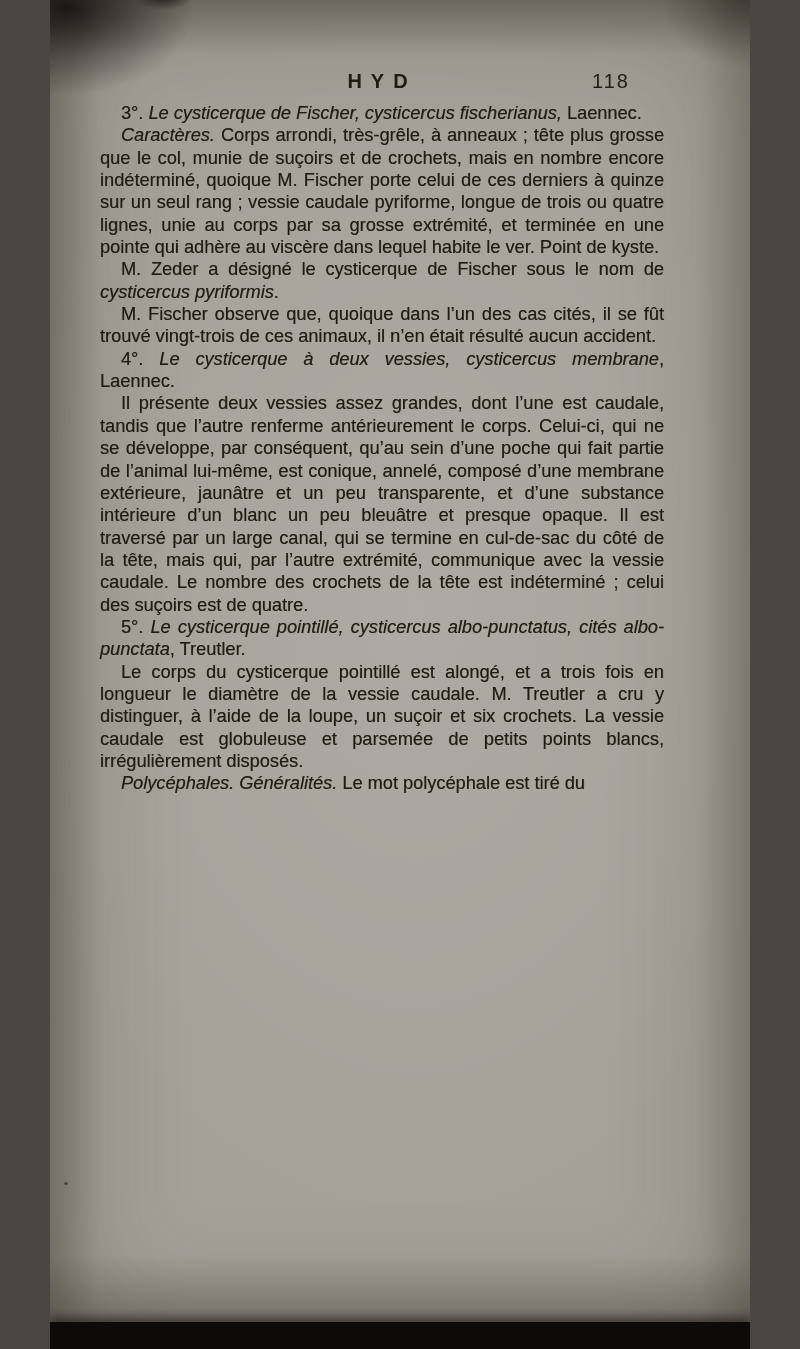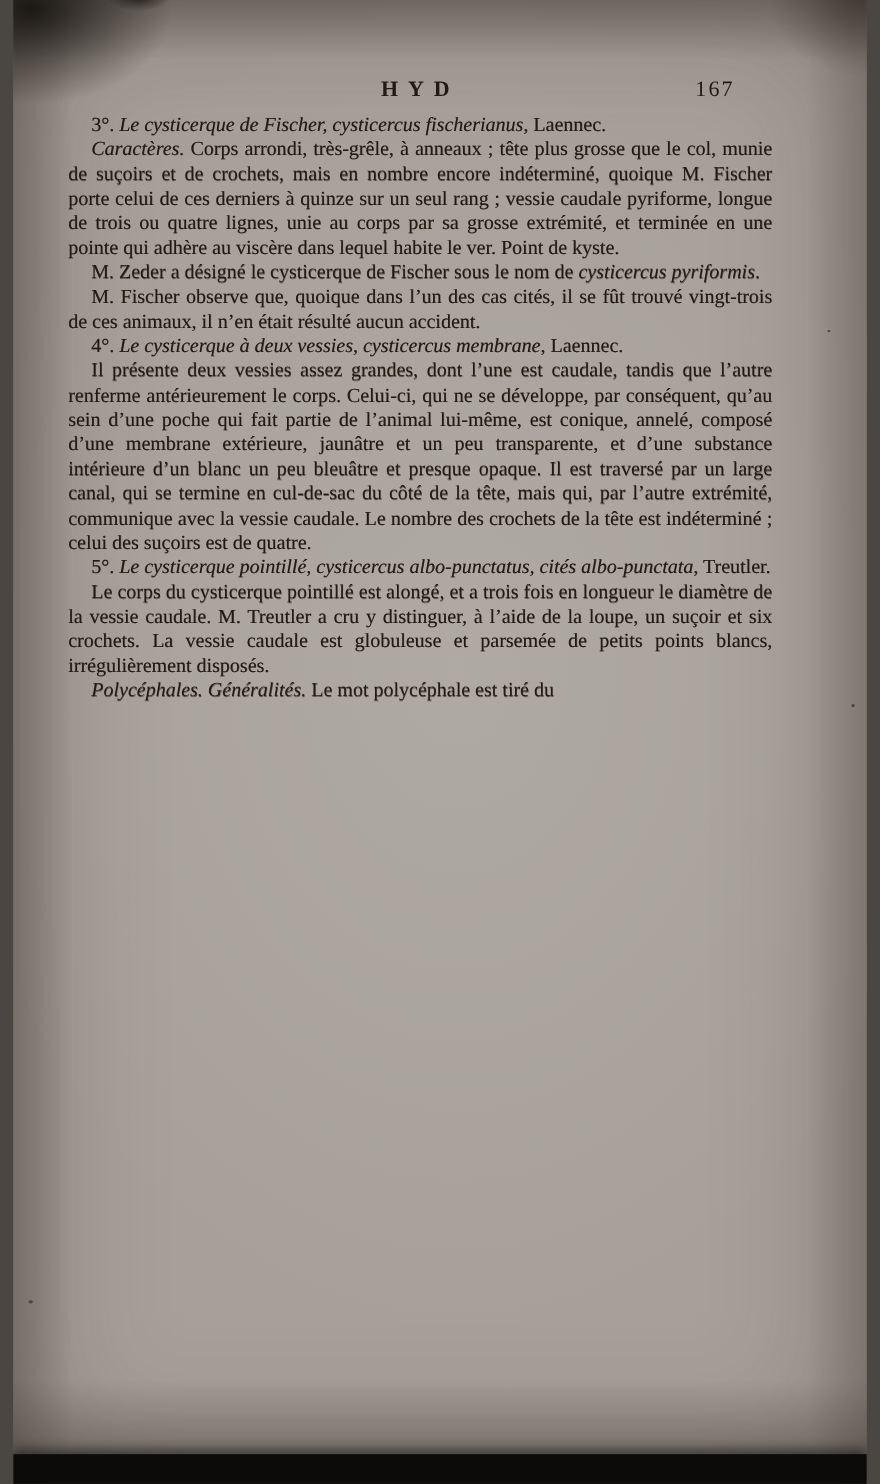--- a/index.html
+++ b/index.html
@@ -1,27 +1,27 @@
 <!DOCTYPE html>
 <html lang="fr"><head>
 <meta charset="utf-8">
 <style>
   html,body{margin:0;padding:0;background:#4a4742;}
   .page{
     position:relative;
-    width:776px;height:1349px;
+    width:700px;height:1349px;
     margin:0 auto;
     overflow:hidden;
     background-color:#a6a099;
     background-image:
       radial-gradient(ellipse 85% 65% at 52% 45%, rgba(255,255,255,0.10), rgba(0,0,0,0) 72%),
       linear-gradient(to right, rgba(58,50,42,0.28), rgba(0,0,0,0) 7%, rgba(0,0,0,0) 93%, rgba(58,50,42,0.20)),
       linear-gradient(to bottom, rgba(50,43,36,0.35), rgba(0,0,0,0) 4%, rgba(0,0,0,0) 93%, rgba(40,34,28,0.40));
     box-shadow: inset 0 0 130px rgba(55,47,39,0.45);
-    font-family:Liberation Serif, serif;
+    font-family:Liberation Sans, sans-serif;
     color:#221b12;
   }
   .corner-blotch{
     position:absolute;top:-34px;left:-44px;width:190px;height:130px;
     background:radial-gradient(ellipse at 32% 32%, rgba(18,15,11,0.88), rgba(18,15,11,0) 70%);
     pointer-events:none;
   }
   .top-smudge{
     position:absolute;top:-6px;left:84px;width:60px;height:16px;
     background:radial-gradient(ellipse at 50% 20%, rgba(20,17,13,0.75), rgba(20,17,13,0) 70%);
@@ -73,21 +73,21 @@
   <div class="corner-blotch"></div>
   <div class="top-smudge"></div>
   <div class="right-top-shade"></div>
   <div class="speck s1"></div>
   <div class="speck s2"></div>
   <div class="speck s3"></div>
 
   <div class="content">
     <div class="pagehead">
       <span class="running-title">HYD</span>
-      <span class="page-number">167</span>
+      <span class="page-number">118</span>
     </div>
     <div class="textbody" id="textbody">
         <p><span>3°. </span><span class="it">Le cysticerque de Fischer, cysticercus fischerianus,</span><span> Laennec.</span></p>
         <p><span class="it">Caractères.</span><span> Corps arrondi, très-grêle, à anneaux ; tête plus grosse que le col, munie de suçoirs et de crochets, mais en nombre encore indéterminé, quoique M. Fischer porte celui de ces derniers à quinze sur un seul rang ; vessie caudale pyriforme, longue de trois ou quatre lignes, unie au corps par sa grosse extrémité, et terminée en une pointe qui adhère au viscère dans lequel habite le ver. Point de kyste.</span></p>
         <p><span>M. Zeder a désigné le cysticerque de Fischer sous le nom de </span><span class="it">cysticercus pyriformis</span><span>.</span></p>
         <p><span>M. Fischer observe que, quoique dans l’un des cas cités, il se fût trouvé vingt-trois de ces animaux, il n’en était résulté aucun accident.</span></p>
         <p><span>4°. </span><span class="it">Le cysticerque à deux vessies, cysticercus membrane</span><span>, Laennec.</span></p>
         <p><span>Il présente deux vessies assez grandes, dont l’une est caudale, tandis que l’autre renferme antérieurement le corps. Celui-ci, qui ne se développe, par conséquent, qu’au sein d’une poche qui fait partie de l’animal lui-même, est conique, annelé, composé d’une membrane extérieure, jaunâtre et un peu transparente, et d’une substance intérieure d’un blanc un peu bleuâtre et presque opaque. Il est traversé par un large canal, qui se termine en cul-de-sac du côté de la tête, mais qui, par l’autre extrémité, communique avec la vessie caudale. Le nombre des crochets de la tête est indéterminé ; celui des suçoirs est de quatre.</span></p>
         <p><span>5°. </span><span class="it">Le cysticerque pointillé, cysticercus albo-punctatus, cités albo-punctata</span><span>, Treutler.</span></p>
         <p><span>Le corps du cysticerque pointillé est alongé, et a trois fois en longueur le diamètre de la vessie caudale. M. Treutler a cru y distinguer, à l’aide de la loupe, un suçoir et six crochets. La vessie caudale est globuleuse et parsemée de petits points blancs, irrégulièrement disposés.</span></p>

